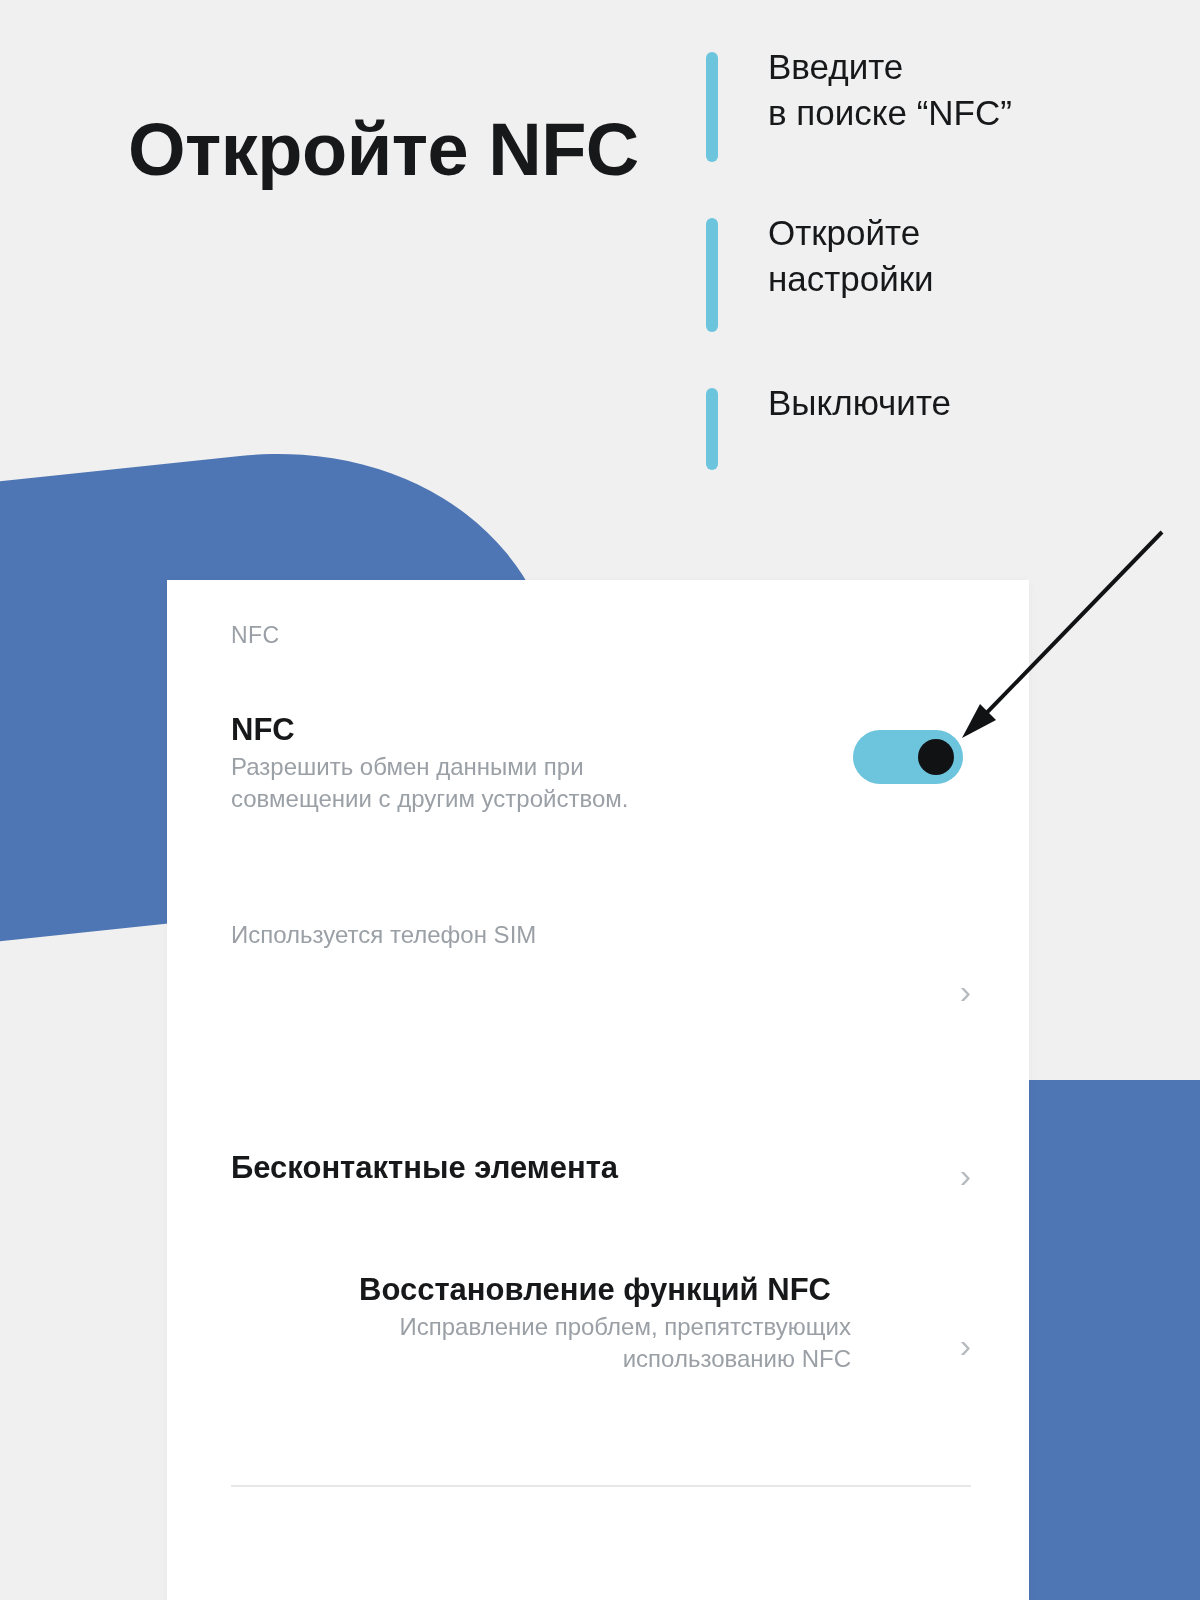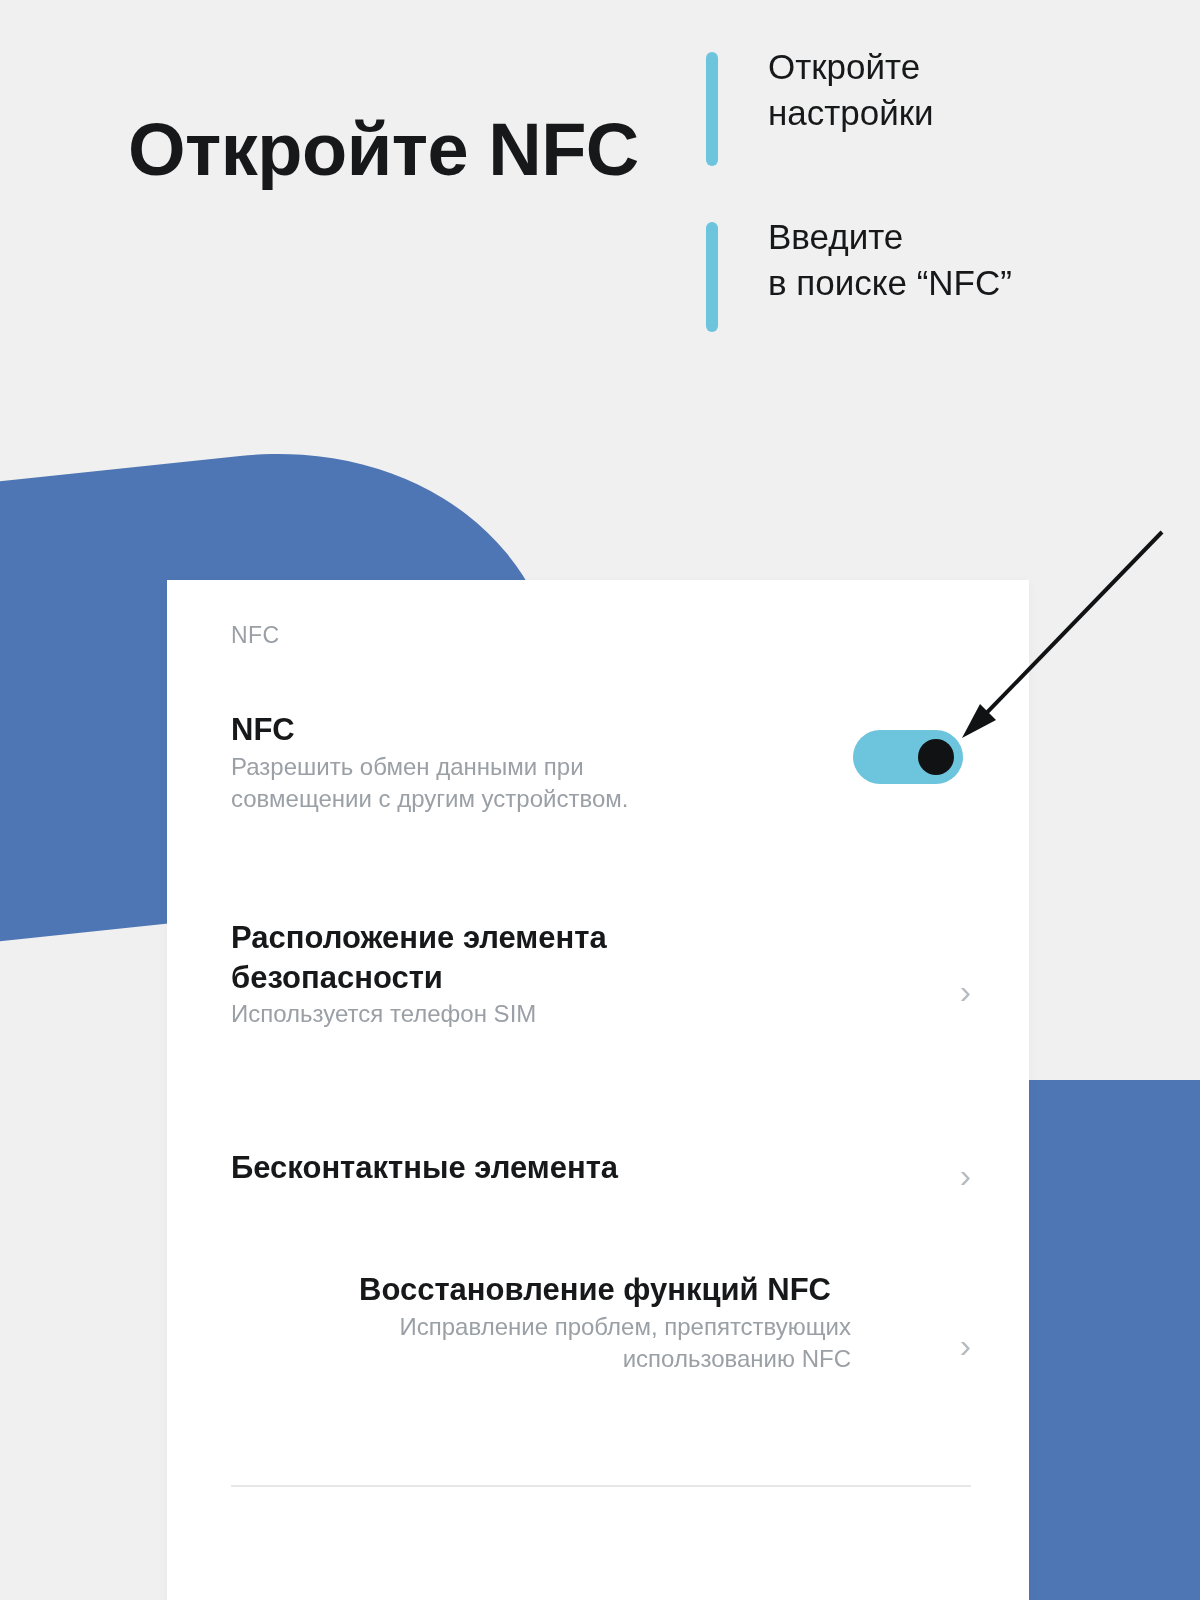--- a/index.html
+++ b/index.html
@@ -204,29 +204,33 @@
 <div class="blob blob-left2"></div>
 <div class="blob blob-right"></div>
 <div class="blob blob-bottom"></div>
 
 <div class="headline">
   <h1>Откройте
 NFC</h1>
 </div>
 
 <div class="steps">
+  <div class="step step-2">
+    <div class="step-bar"></div>
+    <div class="step-text">Введите
+в поиске “NFC”</div>
+  </div>
   <div class="step step-1">
     <div class="step-bar"></div>
     <div class="step-text">Откройте
 настройки</div>
   </div>
-  <div class="step step-2">
+  <div class="step step-3">
     <div class="step-bar"></div>
-    <div class="step-text">Введите
-в поиске “NFC”</div>
+    <div class="step-text">Выключите</div>
   </div>
 </div>
 
 <svg class="arrow" width="230" height="230" viewBox="0 0 230 230">
   <line x1="222" y1="12" x2="30" y2="210" stroke="#111214" stroke-width="4"></line>
   <polygon points="22,218 56,200 40,184" fill="#111214"></polygon>
 </svg>
 
 <div class="card">
 
@@ -235,22 +239,20 @@
   <div class="row row-nfc">
     <div class="row-title">NFC</div>
     <div class="row-desc">Разрешить обмен данными при
 совмещении с другим устройством.</div>
     <div class="toggle">
       <div class="knob"></div>
     </div>
   </div>
 
   <div class="row row-se">
-    <div class="row-title" style="white-space: pre-line;">Расположение элемента
-безопасности</div>
     <div class="row-desc">Используется телефон SIM</div>
     <div class="chevron">›</div>
   </div>
 
   <div class="row row-pay">
     <div class="row-title">Бесконтактные элемента</div>
     <div class="chevron">›</div>
   </div>
 
   <div class="row row-restore">

